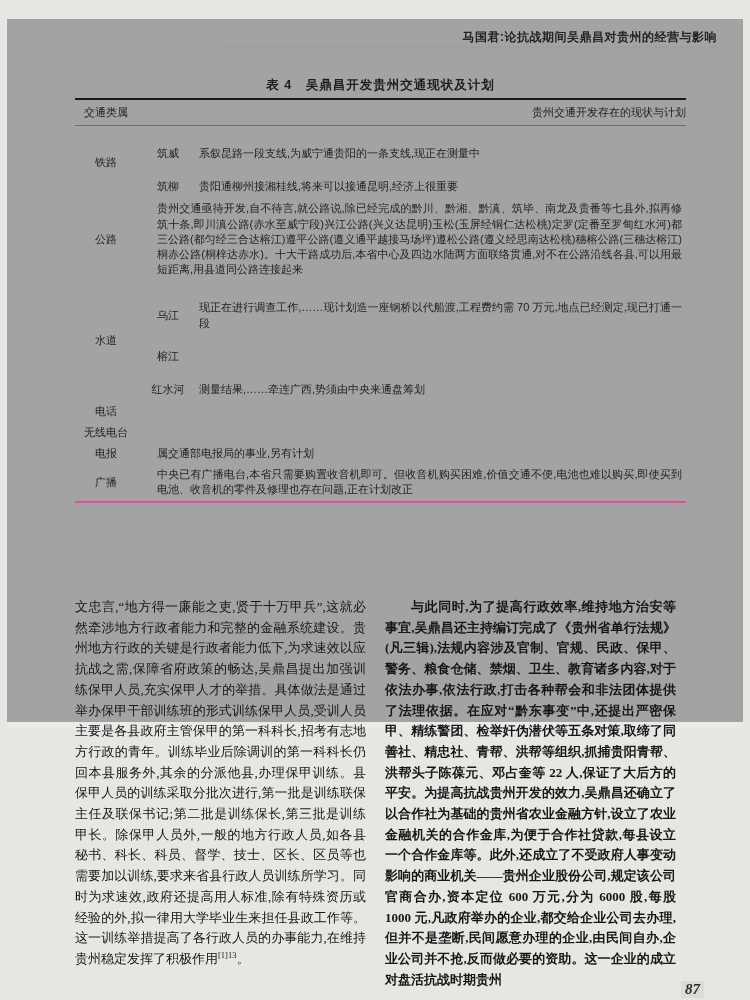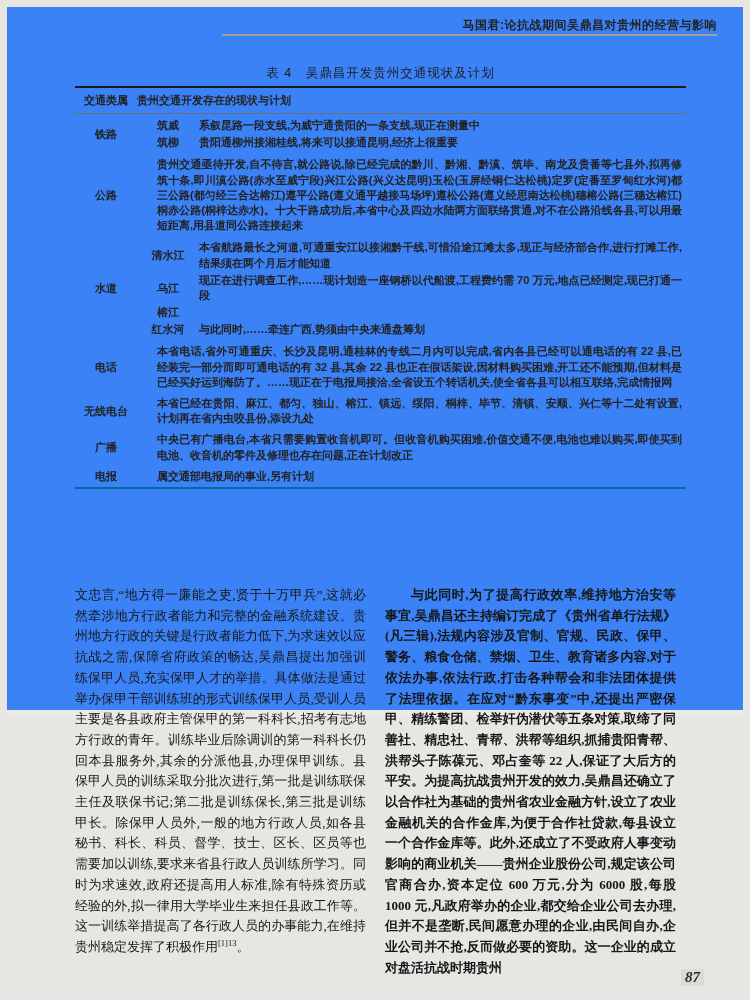--- a/index.html
+++ b/index.html
@@ -1,41 +1,41 @@
 <!DOCTYPE html>
 <html><head>
 <meta charset="utf-8">
 <style>
   html,body{margin:0;padding:0;width:750px;height:1000px;background:#e7e6e3;
     font-family:"Liberation Sans","DejaVu Sans",sans-serif;}
-  .page{position:absolute;left:0;top:0;width:750px;height:724px;background:#3b82f6;
+  .page{position:absolute;left:0;top:12px;width:750px;height:724px;background:#a3a3a3;
     box-shadow:inset 0 0 0 7px #e7e6e3, inset 0 -14px 0 #eceae7;color:#1c1c1c;}
 
   
   .running-title{position:absolute;top:17px;right:33px;font-size:12px;font-weight:700;
     letter-spacing:.5px;color:#222;}
   .header-rule{position:absolute;top:34px;left:222px;right:33px;height:2px;background:#a0a09e;}
 
   
   .tbl-caption{position:absolute;top:65px;left:75px;width:611px;text-align:center;
-    font-size:12.5px;font-weight:400;color:#1d1d1d;letter-spacing:1px;}
+    font-size:12.5px;font-weight:700;color:#1d1d1d;letter-spacing:1px;}
 
   
   .tbl{position:absolute;top:86px;left:75px;width:611px;
-    border-top:2px solid #1a1a1a;border-bottom:2px solid #0369a1;
-    font-size:11px;font-weight:700;color:#222;}
+    border-top:2px solid #1a1a1a;border-bottom:2px solid #ec4899;
+    font-size:11px;font-weight:400;color:#222;}
   .tbl-head{display:flex;align-items:center;padding:5px 0;border-bottom:1px solid #6e6e6c;}
   .t-row{display:flex;align-items:center;padding:3px 0;}
   .c-cat{width:62px;flex:0 0 62px;text-align:center;}
   .c-rest{flex:1;min-width:0;}
-  .sub-row{display:flex;align-items:center;padding:1px 0;}
+  .sub-row{display:flex;align-items:center;padding:1px 0;margin-top:16px;}
   .c-sub{width:62px;flex:0 0 62px;text-align:center;}
   .c-txt{flex:1;line-height:15.2px;text-align:justify;padding-right:4px;}
   .c-full{flex:1;line-height:15.2px;text-align:justify;padding-right:4px;padding-left:0;margin-left:20px;}
-  .th-center{flex:1;text-align:left;}
+  .th-center{flex:1;text-align:right;}
 
   
   .body-cols{position:absolute;top:585px;left:75px;width:601px;display:flex;gap:19px;}
   .col{width:291px;font-family:"Liberation Serif","DejaVu Serif",serif;
     font-size:13px;line-height:20.7px;text-align:justify;color:#161616;}
   .col p{margin:0;}
   .col .indent{text-indent:2em;font-weight:bold;}
   sup.fnote{font-size:8.5px;vertical-align:super;line-height:0;letter-spacing:0;}
 
   
@@ -74,56 +74,50 @@
 
     <div class="t-row">
       <div class="c-cat">公路</div>
       <div class="c-full">贵州交通亟待开发,自不待言,就公路说,除已经完成的黔川、黔湘、黔滇、筑毕、南龙及贵番等七县外,拟再修筑十条,即川滇公路(赤水至威宁段)兴江公路(兴义达昆明)玉松(玉屏经铜仁达松桃)定罗(定番至罗甸红水河)都三公路(都匀经三合达榕江)遵平公路(遵义通平越接马场坪)遵松公路(遵义经思南达松桃)穗榕公路(三穗达榕江)桐赤公路(桐梓达赤水)。十大干路成功后,本省中心及四边水陆两方面联络贯通,对不在公路沿线各县,可以用最短距离,用县道同公路连接起来</div>
     </div>
 
     <div class="t-row">
       <div class="c-cat">水道</div>
       <div class="c-rest">
         <div class="sub-row">
-          <div class="c-sub">清水江</div>
-          <div class="c-txt">本省航路最长之河道,可通重安江以接湘黔干线,可惜沿途江滩太多,现正与经济部合作,进行打滩工作,结果须在两个月后才能知道</div>
-        </div>
-        <div class="sub-row">
           <div class="c-sub">乌江</div>
           <div class="c-txt">现正在进行调查工作,……现计划造一座钢桥以代船渡,工程费约需 70 万元,地点已经测定,现已打通一段</div>
         </div>
         <div class="sub-row">
           <div class="c-sub">榕江</div>
         </div>
         <div class="sub-row">
           <div class="c-sub">红水河</div>
-          <div class="c-txt">与此同时,……牵连广西,势须由中央来通盘筹划</div>
+          <div class="c-txt">测量结果,……牵连广西,势须由中央来通盘筹划</div>
         </div>
       </div>
     </div>
 
 
     <div class="t-row">
       <div class="c-cat">电话</div>
-      <div class="c-full">本省电话,省外可通重庆、长沙及昆明,通桂林的专线二月内可以完成,省内各县已经可以通电话的有 22 县,已经装完一部分而即可通电话的有 32 县,其余 22 县也正在假话架设,因材料购买困难,开工还不能预期,但材料是已经买好运到海防了。……现正在于电报局接洽,全省设五个转话机关,使全省各县可以相互联络,完成情报网</div>
     </div>
 
     <div class="t-row">
       <div class="c-cat">无线电台</div>
-      <div class="c-full">本省已经在贵阳、麻江、都匀、独山、榕江、镇远、绥阳、桐梓、毕节、清镇、安顺、兴仁等十二处有设置,计划再在省内虫咬县份,添设九处</div>
+    </div>
+
+    <div class="t-row">
+      <div class="c-cat">电报</div>
+      <div class="c-full">属交通部电报局的事业,另有计划</div>
     </div>
 
     <div class="t-row">
       <div class="c-cat">广播</div>
       <div class="c-full">中央已有广播电台,本省只需要购置收音机即可。但收音机购买困难,价值交通不便,电池也难以购买,即使买到电池、收音机的零件及修理也存在问题,正在计划改正</div>
-    </div>
-
-    <div class="t-row">
-      <div class="c-cat">电报</div>
-      <div class="c-full">属交通部电报局的事业,另有计划</div>
     </div>
   </div>
 
   <div class="body-cols">
     <div class="col">
       <p><span>文忠言,“地方得一廉能之吏,贤于十万甲兵”,这就必然牵涉地方行政者能力和完整的金融系统建设。贵州地方行政的关键是行政者能力低下,为求速效以应抗战之需,保障省府政策的畅达,吴鼎昌提出加强训练保甲人员,充实保甲人才的举措。具体做法是通过举办保甲干部训练班的形式训练保甲人员,受训人员主要是各县政府主管保甲的第一科科长,招考有志地方行政的青年。训练毕业后除调训的第一科科长仍回本县服务外,其余的分派他县,办理保甲训练。县保甲人员的训练采取分批次进行,第一批是训练联保主任及联保书记;第二批是训练保长,第三批是训练甲长。除保甲人员外,一般的地方行政人员,如各县秘书、科长、科员、督学、技士、区长、区员等也需要加以训练,要求来省县行政人员训练所学习。同时为求速效,政府还提高用人标准,除有特殊资历或经验的外,拟一律用大学毕业生来担任县政工作等。这一训练举措提高了各行政人员的办事能力,在维持贵州稳定发挥了积极作用</span><sup class="fnote">[1]13</sup><span>。</span></p>
     </div>
     <div class="col">
       <p class="indent">与此同时,为了提高行政效率,维持地方治安等事宜,吴鼎昌还主持编订完成了《贵州省单行法规》(凡三辑),法规内容涉及官制、官规、民政、保甲、警务、粮食仓储、禁烟、卫生、教育诸多内容,对于依法办事,依法行政,打击各种帮会和非法团体提供了法理依据。在应对“黔东事变”中,还提出严密保甲、精练警团、检举奸伪潜伏等五条对策,取缔了同善社、精忠社、青帮、洪帮等组织,抓捕贵阳青帮、洪帮头子陈葆元、邓占奎等 22 人,保证了大后方的平安。为提高抗战贵州开发的效力,吴鼎昌还确立了以合作社为基础的贵州省农业金融方针,设立了农业金融机关的合作金库,为便于合作社贷款,每县设立一个合作金库等。此外,还成立了不受政府人事变动影响的商业机关——贵州企业股份公司,规定该公司官商合办,资本定位 600 万元,分为 6000 股,每股 1000 元,凡政府举办的企业,都交给企业公司去办理,但并不是垄断,民间愿意办理的企业,由民间自办,企业公司并不抢,反而做必要的资助。这一企业的成立对盘活抗战时期贵州</p>
     </div>

